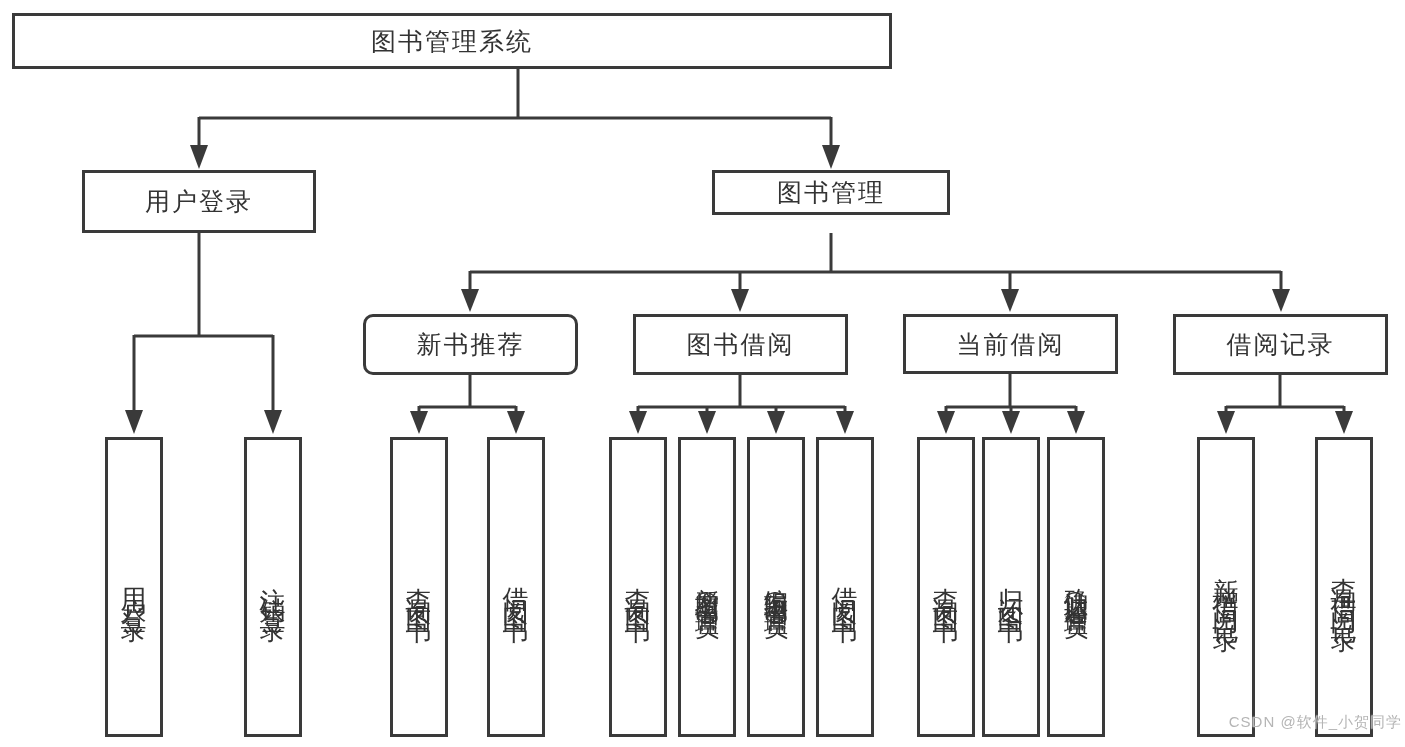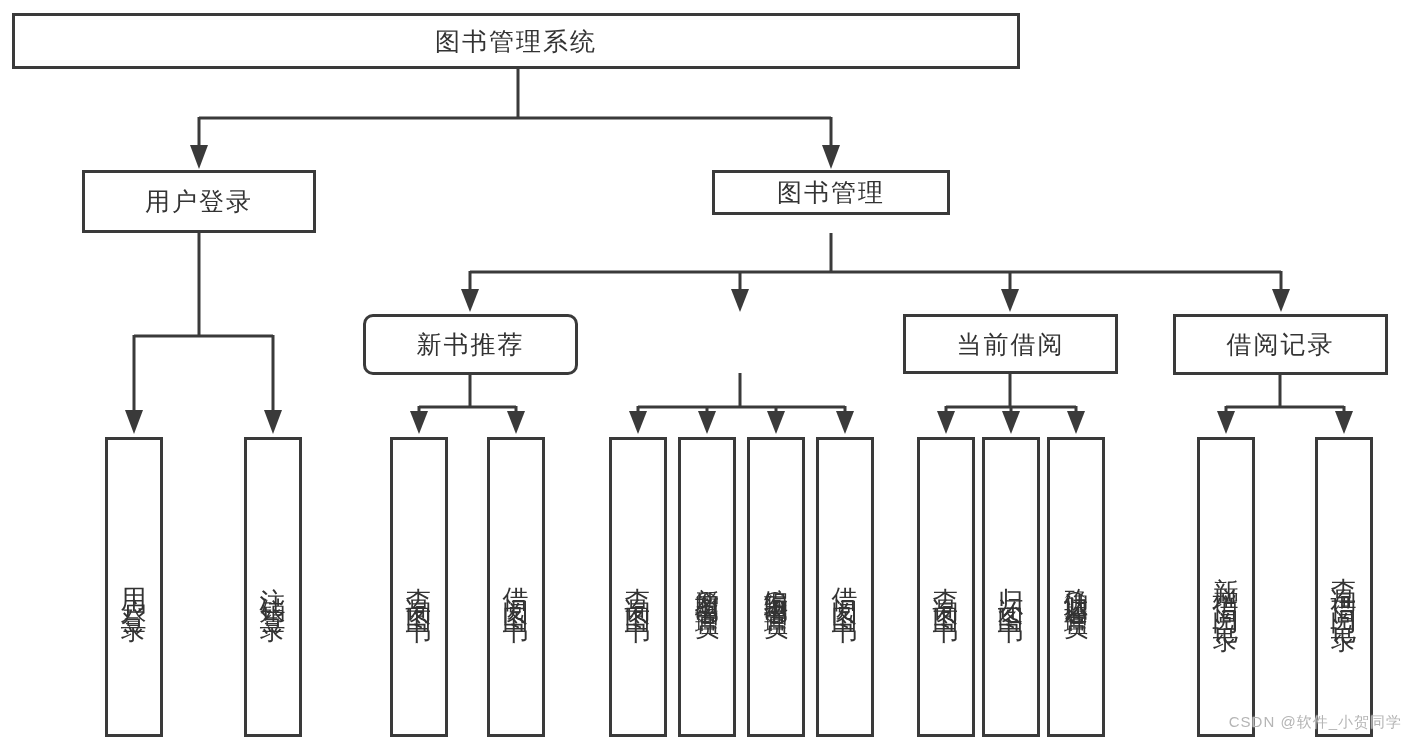--- a/index.html
+++ b/index.html
@@ -83,33 +83,36 @@
       <polygon class="arrow" points="767,411 785,411 776,434"></polygon>
       <polygon class="arrow" points="836,411 854,411 845,434"></polygon>
       <polygon class="arrow" points="937,411 955,411 946,434"></polygon>
       <polygon class="arrow" points="1002,411 1020,411 1011,434"></polygon>
       <polygon class="arrow" points="1067,411 1085,411 1076,434"></polygon>
       <polygon class="arrow" points="1217,411 1235,411 1226,434"></polygon>
       <polygon class="arrow" points="1335,411 1353,411 1344,434"></polygon>
     </g>
   </svg>
 
-  <div class="node hnode" style="left:12px; top:13px; width:1008px; height:56px;">
+  <div class="node hnode" style="left:12px; top:13px; width:880px; height:56px;">
     <span class="lbl">图书管理系统</span>
   </div>
 
   <div class="node hnode" style="left:82px; top:170px; width:234px; height:63px;">
     <span class="lbl">用户登录</span>
   </div>
   <div class="node hnode" style="left:712px; top:170px; width:238px; height:45px;">
     <span class="lbl">图书管理</span>
   </div>
 
   <div class="node hnode" style="left:363px; top:314px; width:215px; height:61px;border-radius:10px;">
     <span class="lbl">新书推荐</span>
+  </div>
+  <div class="node hnode" style="left:633px; top:314px; width:215px; height:61px;">
+    <span class="lbl">图书借阅</span>
   </div>
   <div class="node hnode" style="left:903px; top:314px; width:215px; height:60px;">
     <span class="lbl">当前借阅</span>
   </div>
   <div class="node hnode" style="left:1173px; top:314px; width:215px; height:61px;">
     <span class="lbl">借阅记录</span>
   </div>
 
   <div class="node vnode" style="left:105px; top:437px; width:58px; height:300px;">
     <span class="lbl">用户登录</span>

